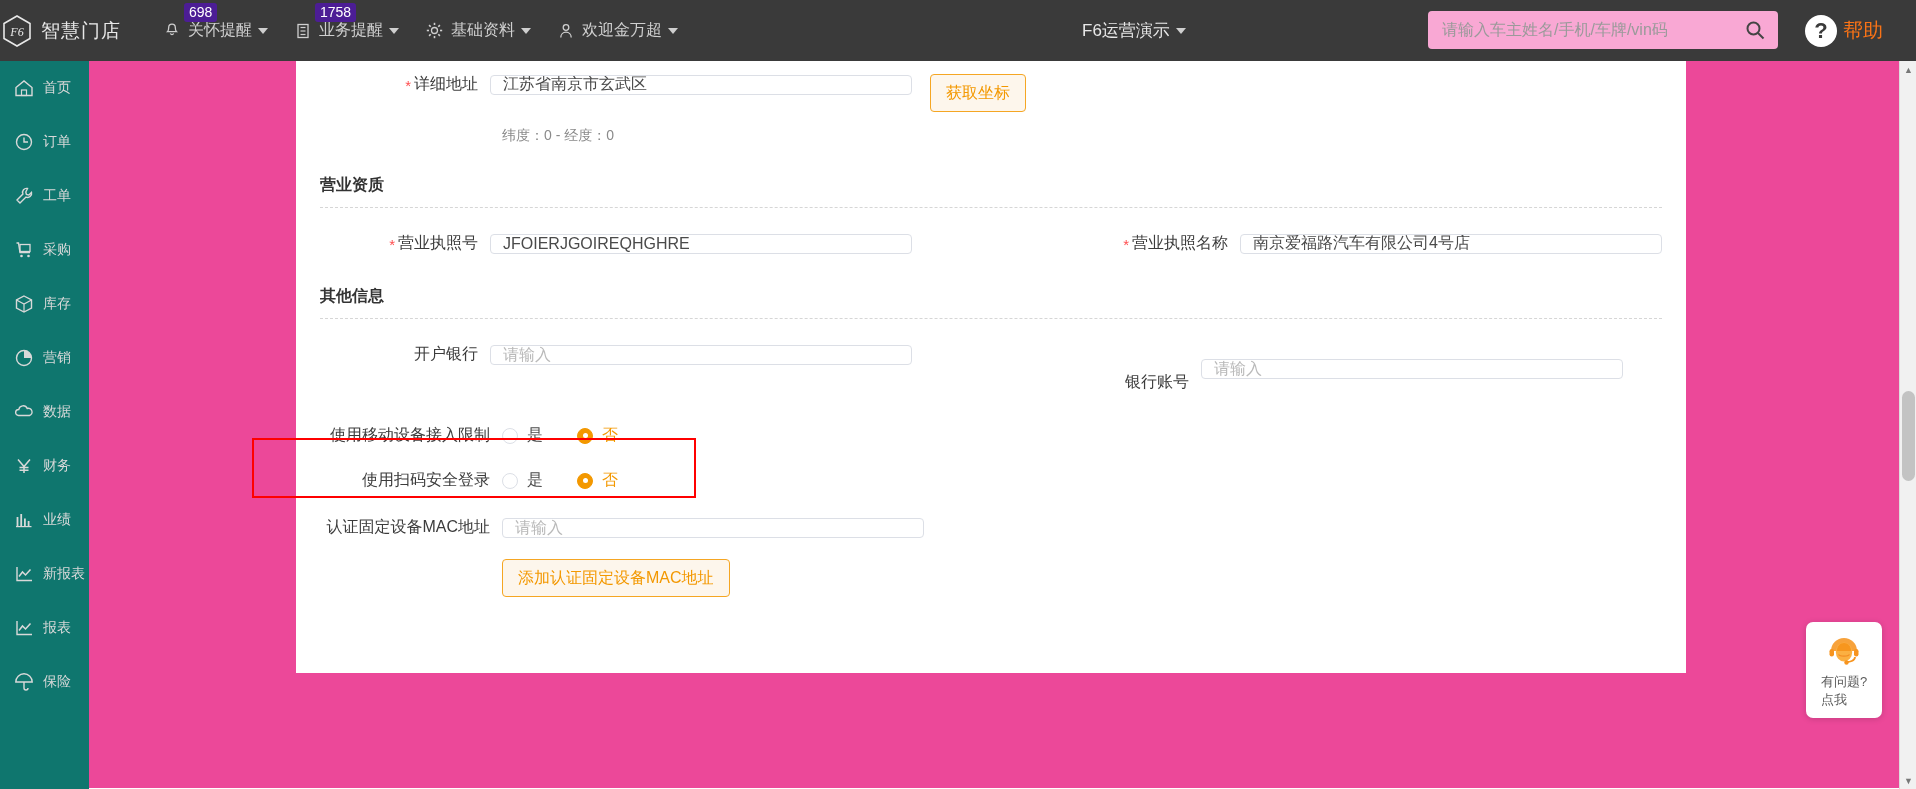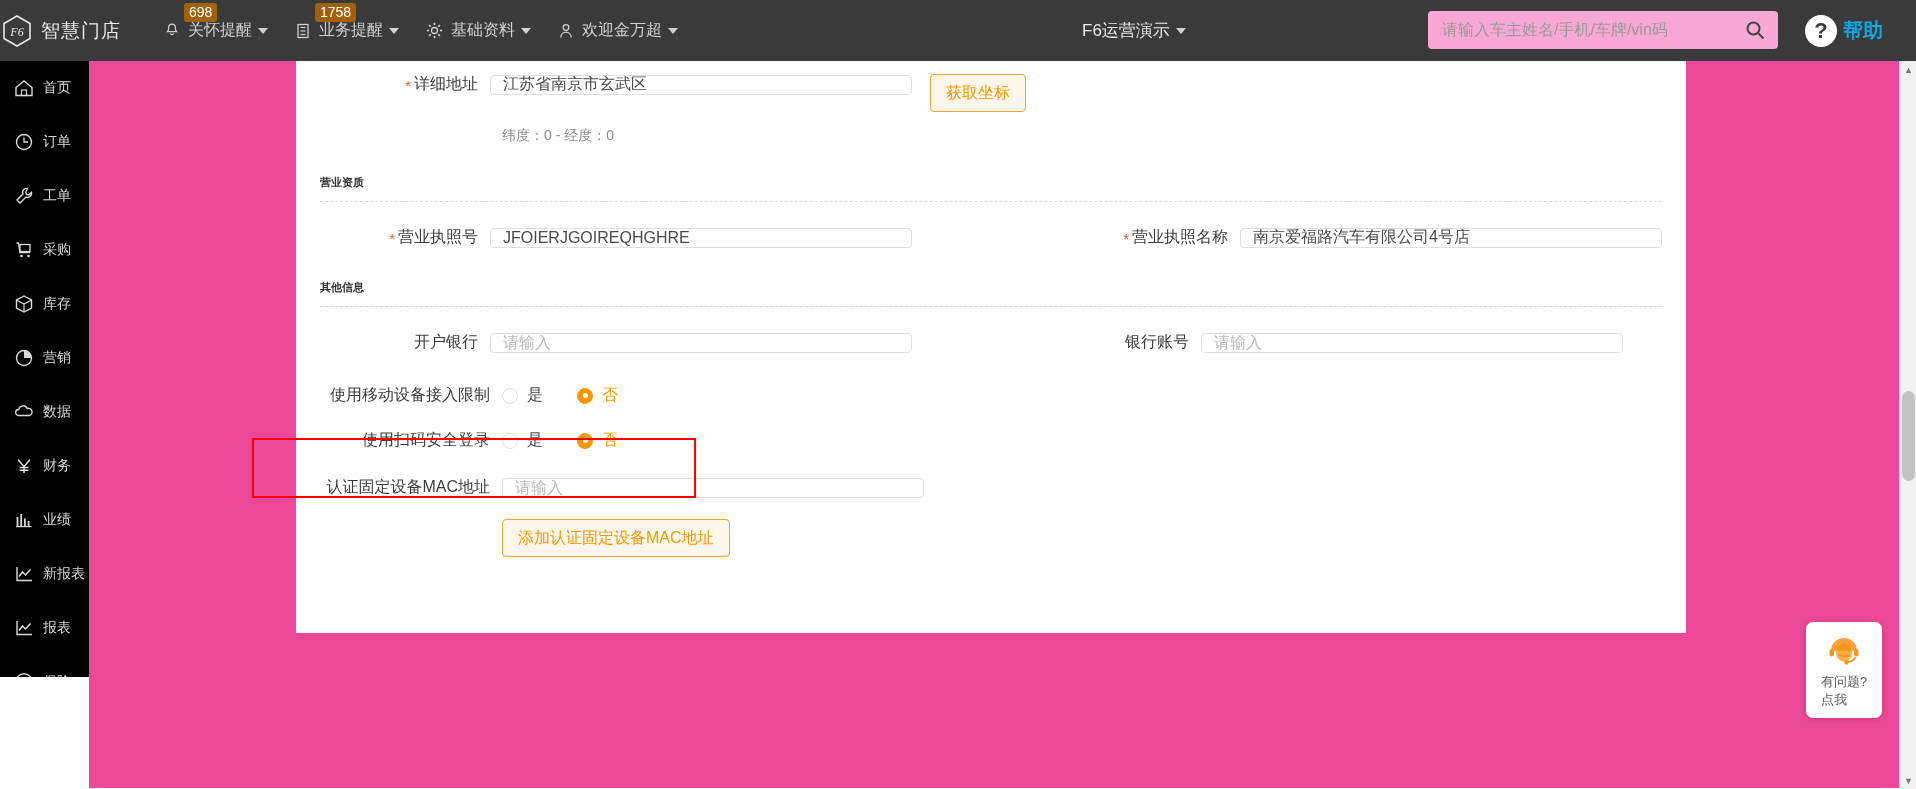--- a/index.html
+++ b/index.html
@@ -24,21 +24,21 @@
     color: #cfcfcf; font-size: 16px; height: 61px; padding: 0 13px; cursor: pointer;
   }
   .navitem .nv-ico { margin-right: 7px; display: flex; align-items: center; }
   .caret {
     display: inline-block; margin-left: 6px;
     border-left: 5px solid transparent; border-right: 5px solid transparent;
     border-top: 6px solid #cfcfcf;
   }
   .badge {
     position: absolute; top: 3px; left: 34px;
-    background: #a16207; color: #fff; font-size: 14px;
+    background: #4c1d95; color: #fff; font-size: 14px;
     border-radius: 3px; padding: 1px 5px 2px; line-height: 1.15; min-width: 22px;
     text-align: center;
   }
   .tenant {
     position: absolute; left: 1082px; top: 0; height: 61px;
     display: flex; align-items: center; color: #e8e8e8; font-size: 17px; cursor: pointer; justify-content: center;
   }
   .searchwrap {
     position: absolute; left: 1428px; top: 11px;
     width: 350px; height: 38px; background: #f9a8d4; border-radius: 4px;
@@ -53,26 +53,26 @@
   .search-btn { width: 46px; height: 38px; display:flex; align-items:center; justify-content:center; cursor:pointer; }
   .helpwrap {
     position: absolute; left: 1805px; top: 0; height: 61px;
     display: flex; align-items: center; cursor: pointer;
   }
   .help-circle {
     width: 32px; height: 32px; border-radius: 50%; background: #fff;
     color: #3a3a3a; font-size: 22px; font-weight: bold;
     display: flex; align-items: center; justify-content: center;
   }
-  .help-text { color: #0ea5e9; font-size: 20px; font-weight: bold; margin-left: 6px; }
+  .help-text { color: #f97316; font-size: 20px; font-weight: normal; margin-left: 6px; }
 
   
   .sidebar {
-    position: absolute; left: 0; top: 61px; width: 89px; height: 616px;
-    background: #000000; z-index: 30; overflow: hidden;
+    position: absolute; left: 0; top: 61px; width: 89px; height: 728px;
+    background: #0f766e; z-index: 30; overflow: hidden;
   }
   .side-item {
     height: 54px; display: flex; align-items: center;
     padding-left: 11px; cursor: pointer; color: #d9d9d9;
   }
   .side-item .sd-ico { width: 26px; height: 26px; display:flex; align-items:center; justify-content:center; }
   .side-item .sd-label { font-size: 14px; margin-left: 6px; white-space: nowrap; }
 
   
   .content {
@@ -104,21 +104,21 @@
   .inputbox input::placeholder { color: #b9b9b9; }
 
   .btn-outline-orange {
     height: 38px; padding: 0 15px; border: 1px solid #f5a623;
     background: #fdf6ec; color: #f39800; border-radius: 4px;
     font-size: 16px; cursor: pointer; display: flex; align-items: center;
     font-family: "Liberation Sans", sans-serif;
   }
   .coord-hint { font-size: 14px; color: #8a8a8a; }
 
-  .section-title { font-size: 11px; font-weight: bold; color: #333; }
+  .section-title { font-size: 16px; font-weight: bold; color: #333; }
   .dashed-rule { border-top: 1px dashed #d6d6d6; margin-top: 11px; }
 
   .radio-group { display: flex; align-items: center; }
   .radio-opt { display: flex; align-items: center; margin-right: 34px; cursor: pointer; }
   .radio-dot {
     width: 16px; height: 16px; border-radius: 50%;
     border: 1px solid #dcdfe6; background: #fff; display:flex; align-items:center; justify-content:center;
   }
   .radio-dot.on { border-color: #f39800; background: #f39800; }
   .radio-dot.on::after { content:""; width: 5px; height: 5px; border-radius: 50%; background: #fff; }
@@ -423,21 +423,21 @@
       </div>
 
       <div class="frow" style="margin-top:25px;">
         <div class="fcell">
           <span class="flabel" style="width:170px;">开户银行</span>
           <span class="inputbox">
             <input type="text" value="" placeholder="请输入" style="">
           </span>
         </div>
         <div class="fcell" style="margin-left:119px;">
-          <span class="flabel" style="width:170px;">银行账号</span>
+          <span class="flabel" style="width:170px;margin-top:28px;">银行账号</span>
           <span class="inputbox">
             <input type="text" value="" placeholder="请输入" style="">
           </span>
         </div>
       </div>
 
       <div class="frow" style="margin-top:32px; align-items:center;">
         <span class="flabel" style="width:182px;">使用移动设备接入限制</span>
         <div class="radio-group">
           <label class="radio-opt">

